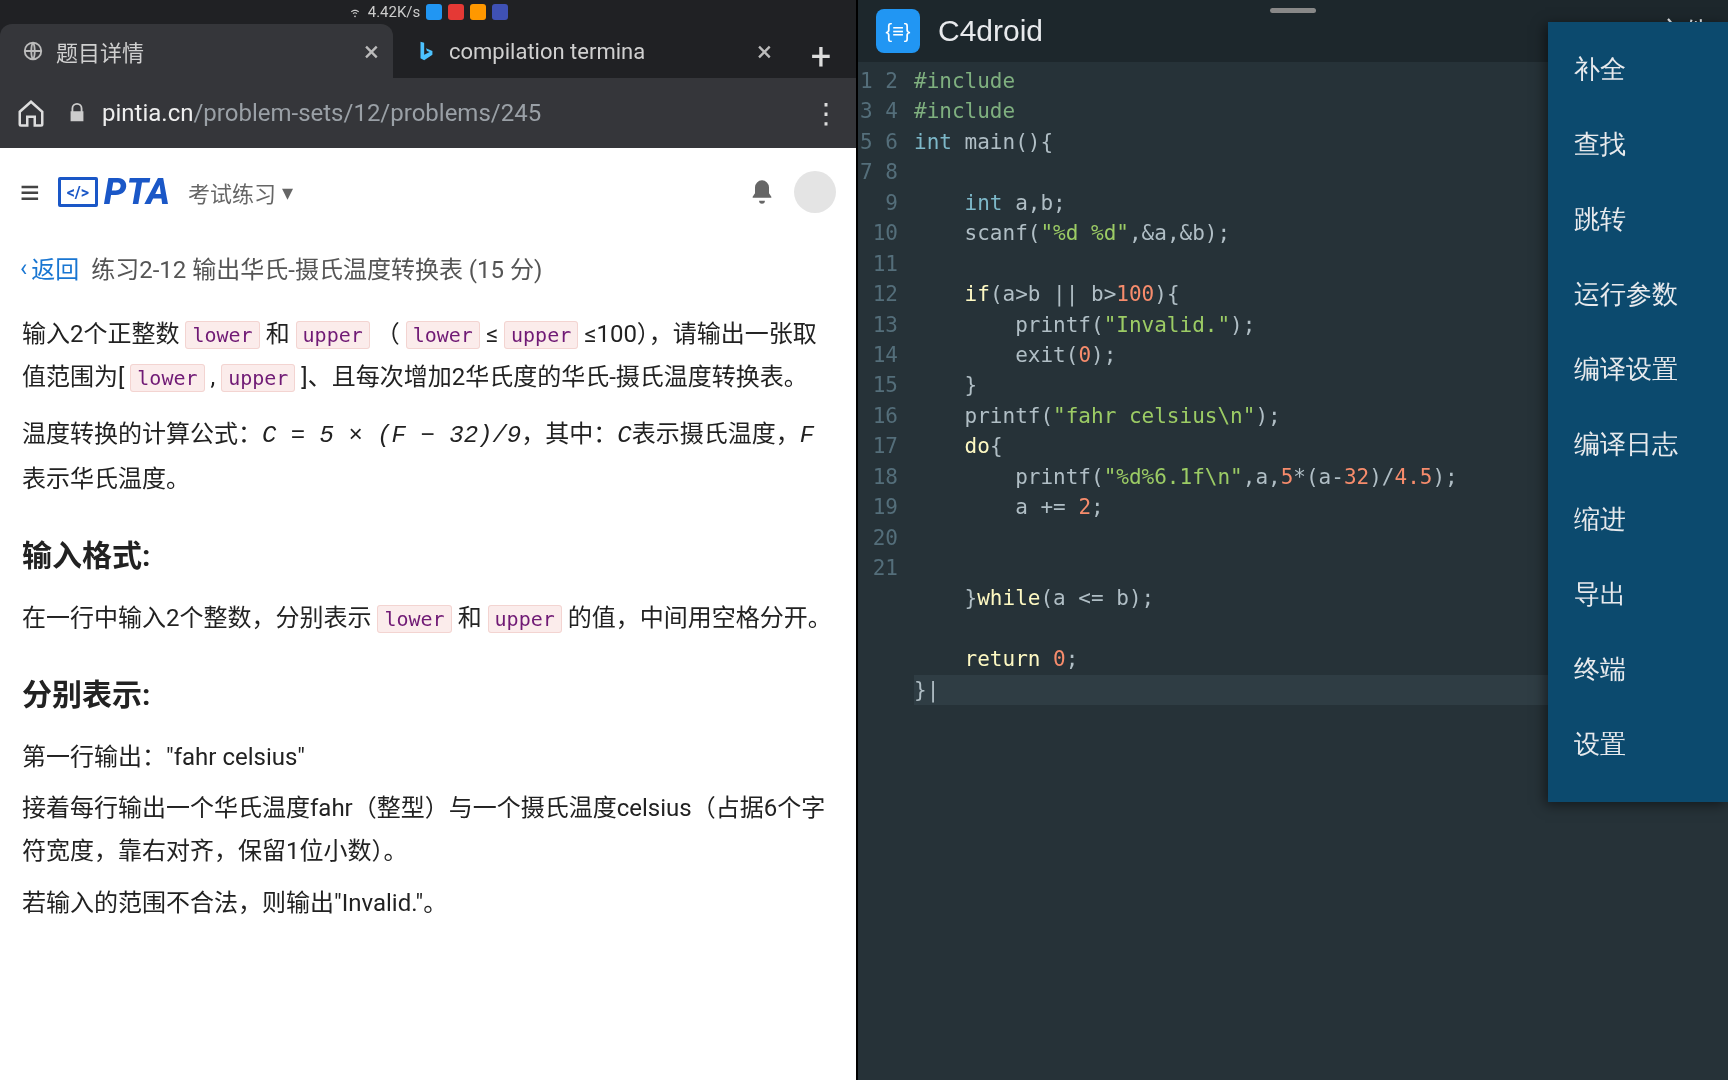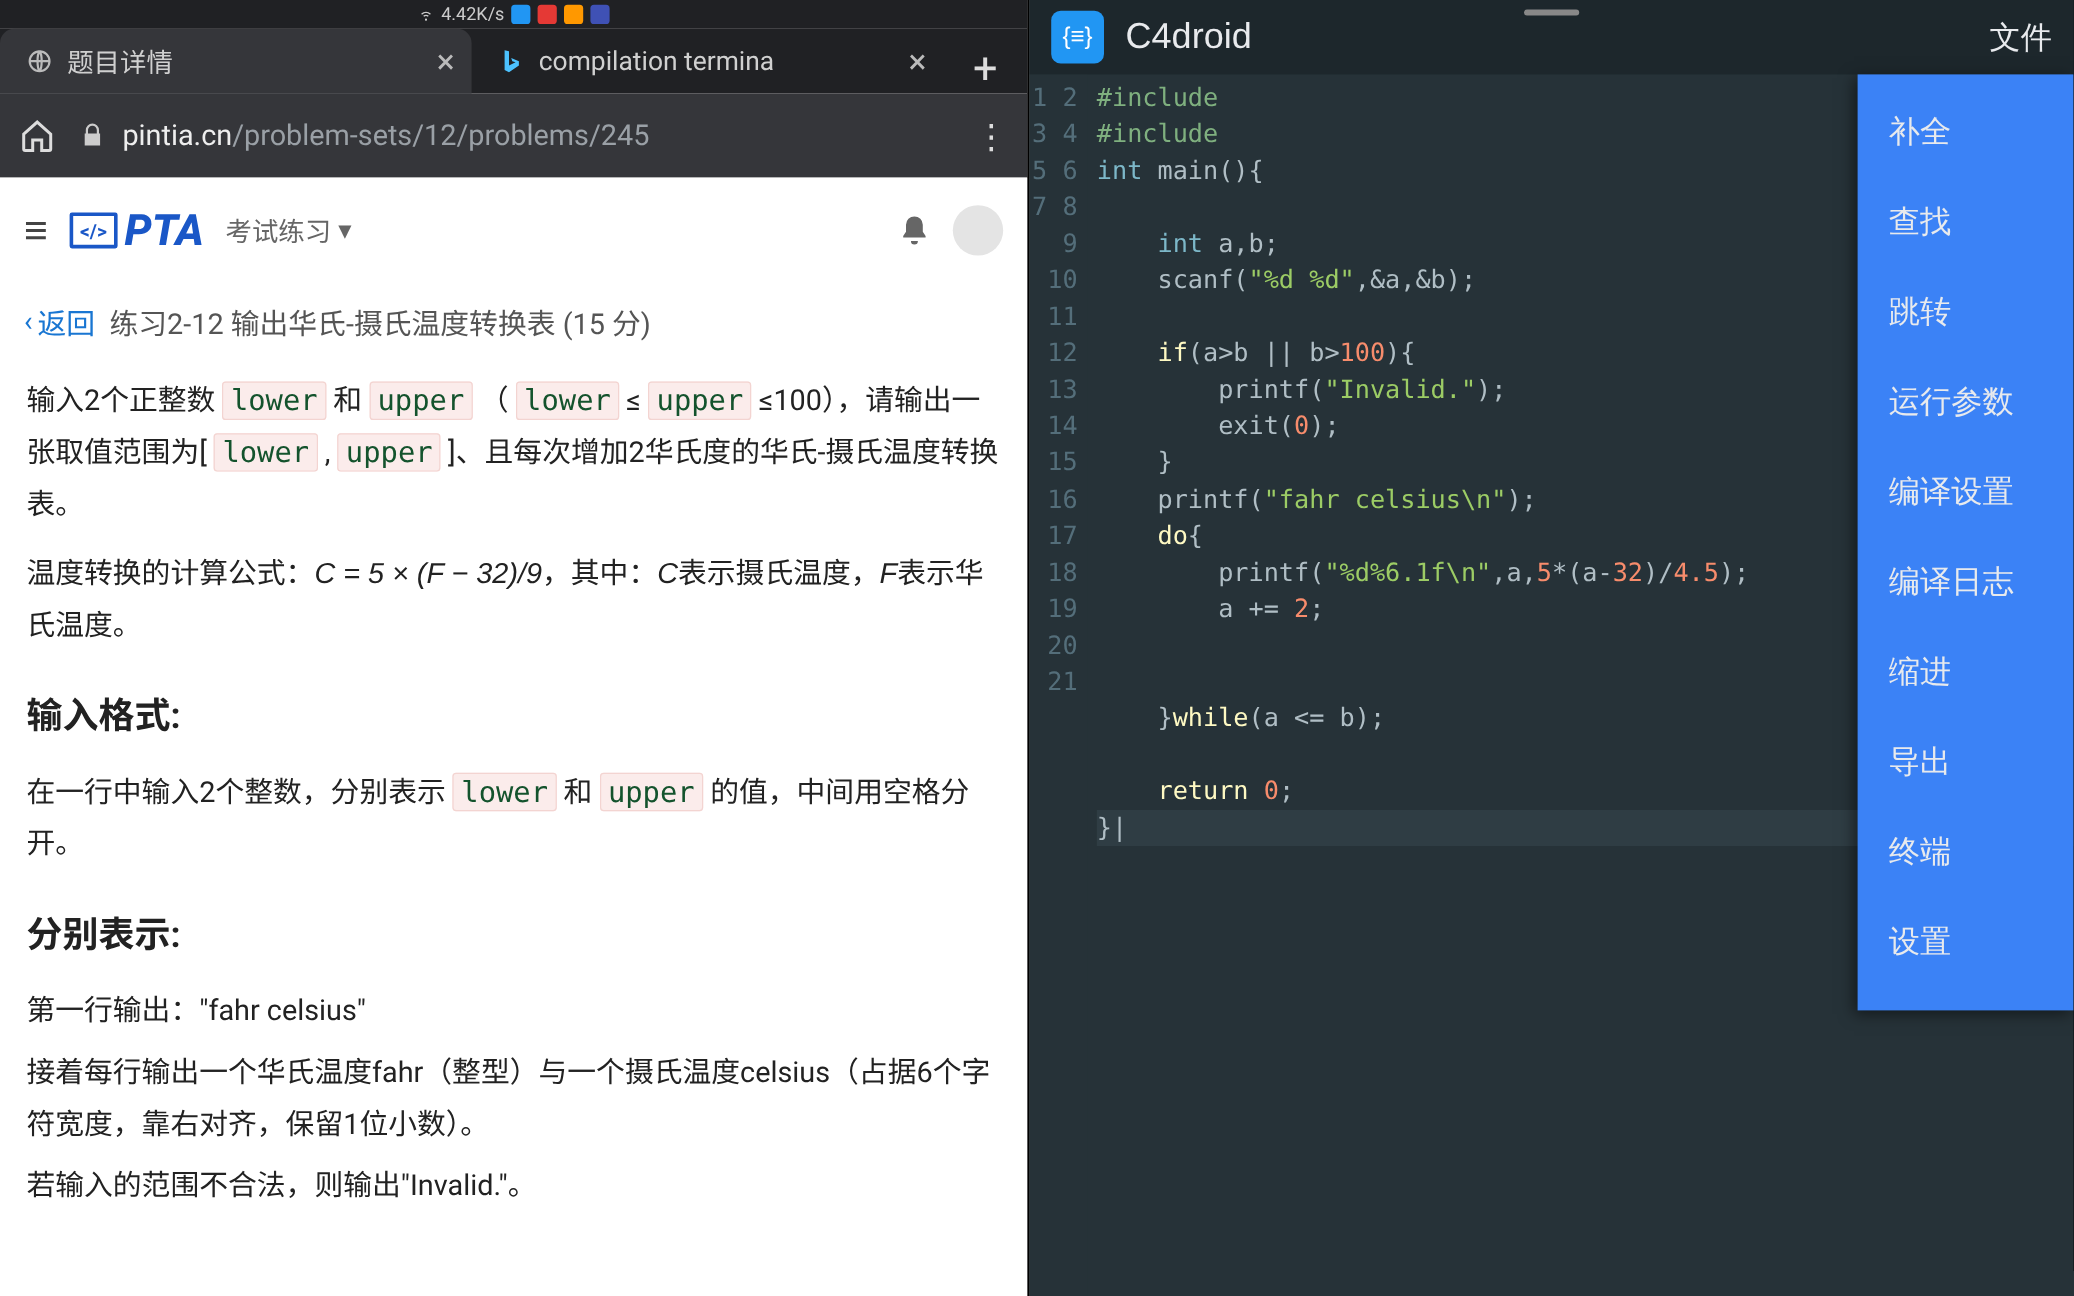--- a/index.html
+++ b/index.html
@@ -105,22 +105,22 @@
   font-size: 16px; font-style: normal; font-weight:700;
 }
 .dropdown { color:#666; font-size: 22px; display:flex; gap:6px; align-items:center;}
 .bell { color:#666; }
 .avatar { width:42px;height:42px;border-radius:50%; background:#e4e4e4; }
 .subbar { display:flex; align-items:center; padding: 14px 20px 10px; gap: 12px; }
 .back { color:#1976d2; font-size: 24px; display:flex; align-items:center; gap:4px;}
 .ptitle { color:#555; font-size: 24px; }
 .content { padding: 18px 22px; font-size: 24px; line-height: 1.8; color:#222;}
 .content h2 { font-size: 30px; font-weight: 700; margin: 28px 0 14px; }
-code.k { color:#14532d; background:#fbeceb; padding: 1px 6px; border:1px solid #f3d4d1; border-radius:3px; font-size:24px; font-family: Menlo, monospace;}
-.formula { font-family: Liberation Sans, sans-serif; font-style: italic; }
+code.k { color:#701a75; background:#fbeceb; padding: 1px 6px; border:1px solid #f3d4d1; border-radius:3px; font-size:20px; font-family: Menlo, monospace;}
+.formula { font-family: Liberation Mono, monospace; font-style: italic; }
 
 
 .right {
   flex: 1;
   height: 100%;
   background: #263238;
   display: flex;
   flex-direction: column;
   position: relative;
   font-family: sans-serif;
@@ -170,24 +170,23 @@
 .hl-inc { color:#7fb07f; }          
 .hl-type { color:#7db8c9; }          
 .hl-str { color:#9ccc65; }
 .hl-num { color:#f78c6c; }
 .line-cursor { background:#2f3d44; display:block; }
 .menu {
   position: absolute;
   top: 22px;
   right: 0;
   width: 180px;
-  background: #3b82f6;
+  background: #0c4a6e;
   box-shadow: -3px 3px 12px rgba(0,0,0,0.5);
   padding: 10px 0 20px;
-  margin-top: 40px;
 }
 .menu .mi {
   color: #e8eaed;
   font-size: 26px;
   padding: 20px 26px;
 }
 </style>
 </head>
 <body>
 

